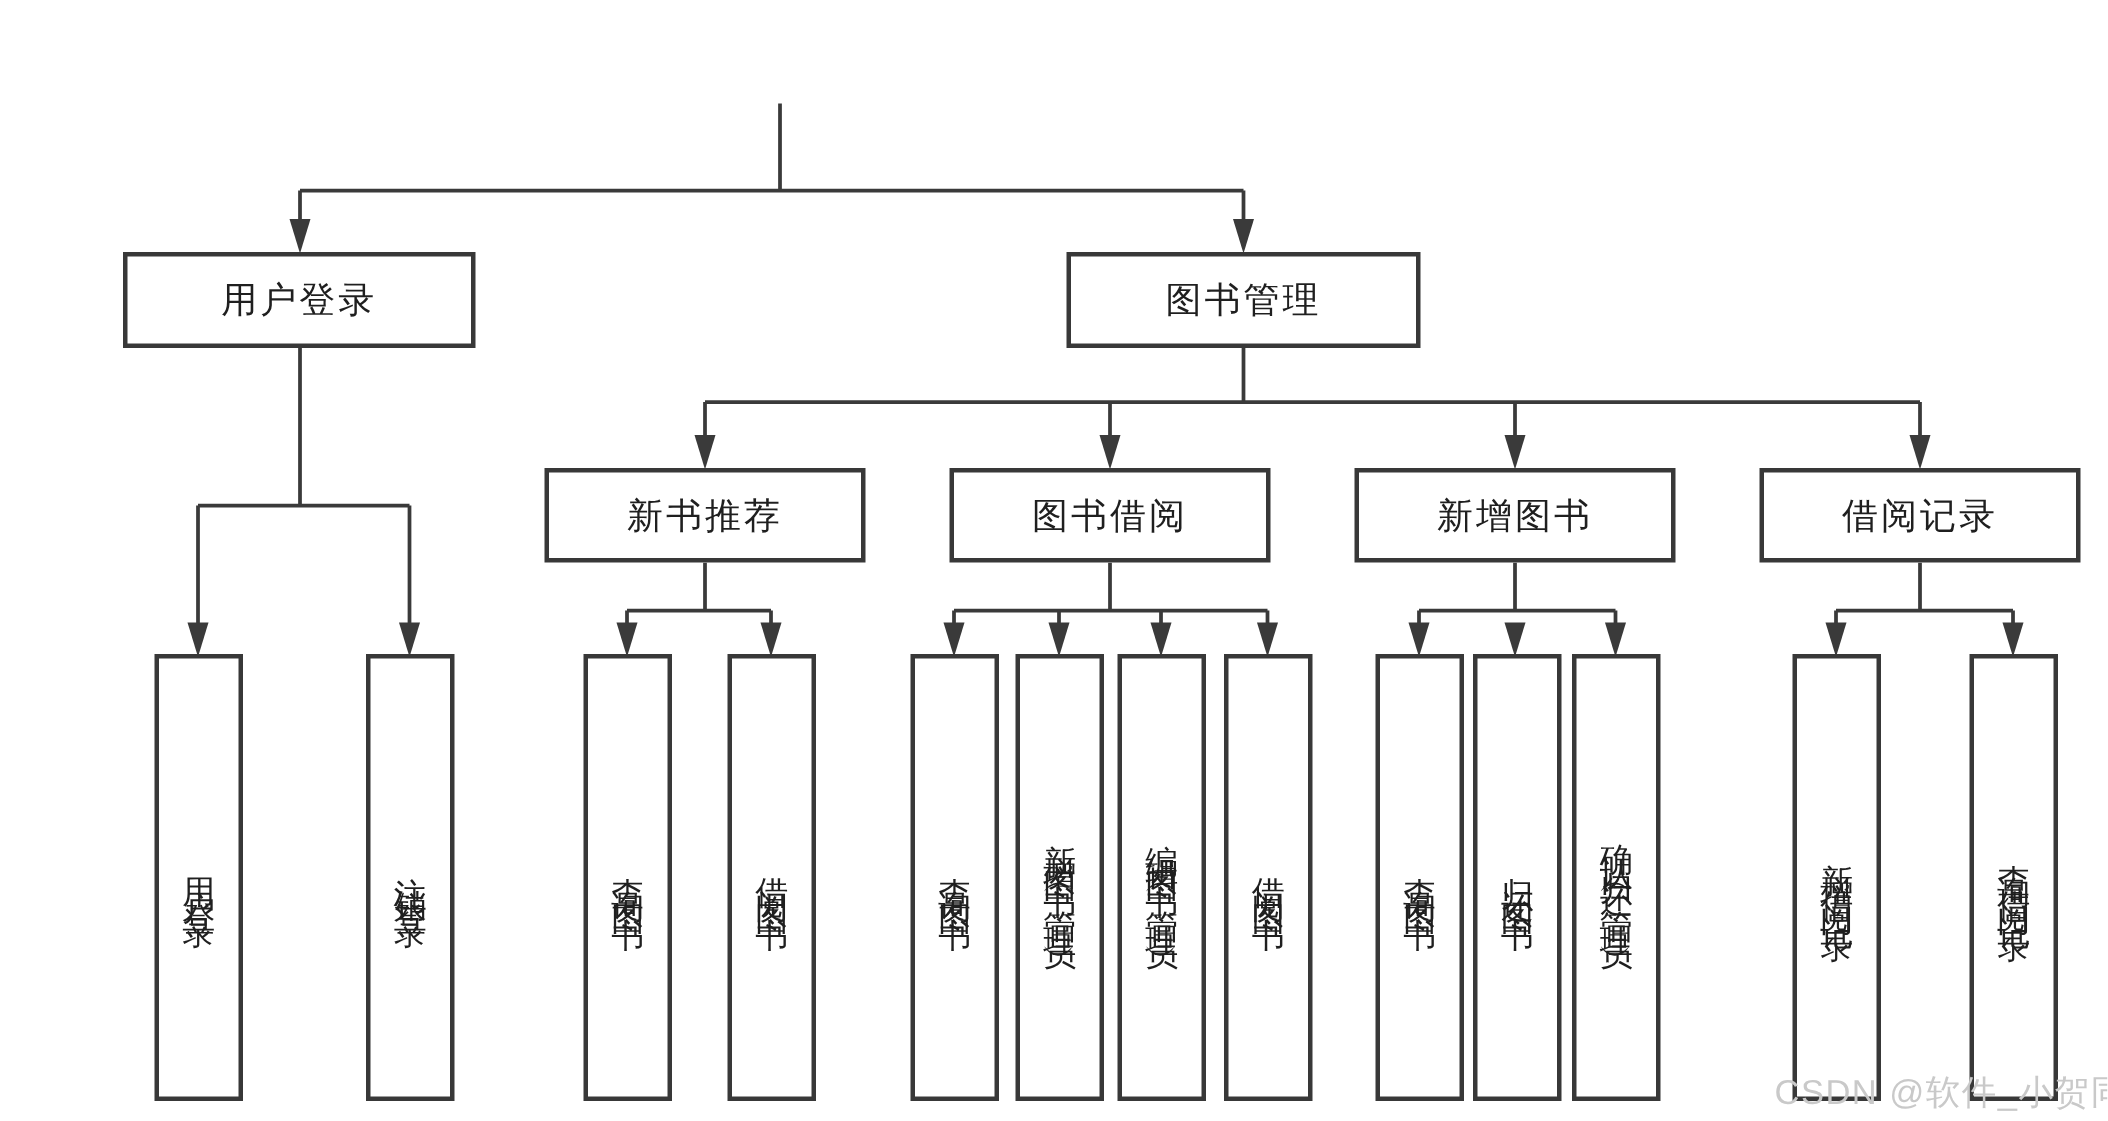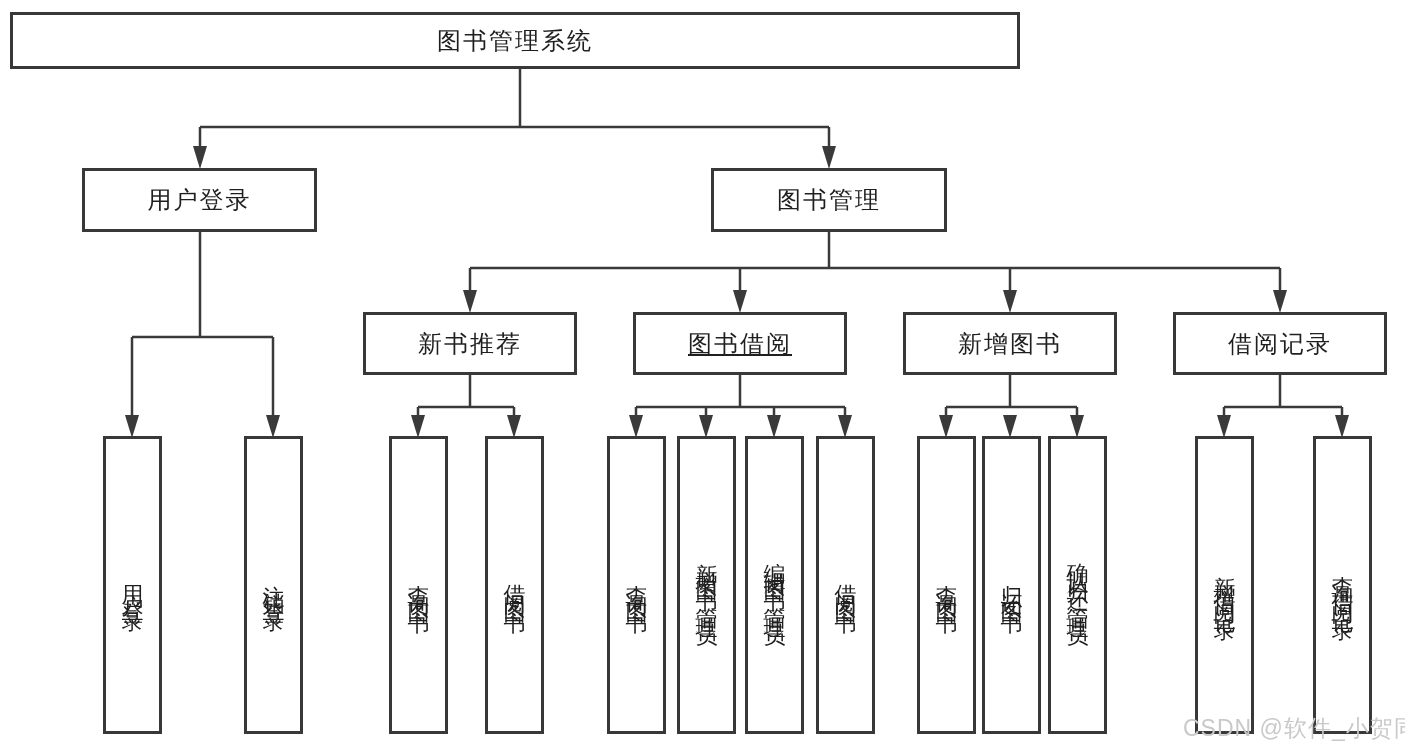--- a/index.html
+++ b/index.html
@@ -124,27 +124,26 @@
       <polygon points="767,415 781,415 774,438"></polygon>
       <polygon points="838,415 852,415 845,438"></polygon>
       <polygon points="939,415 953,415 946,438"></polygon>
       <polygon points="1003,415 1017,415 1010,438"></polygon>
       <polygon points="1070,415 1084,415 1077,438"></polygon>
       <polygon points="1217,415 1231,415 1224,438"></polygon>
       <polygon points="1335,415 1349,415 1342,438"></polygon>
     </g>
   </svg>
 
-  <div class="node hbox" style="left:10px; top:12px; width:1010px; height:57px;">图书管理系统</div>
 
   <div class="node hbox" style="left:82px; top:168px; width:235px; height:64px;">用户登录</div>
   <div class="node hbox" style="left:711px; top:168px; width:236px; height:64px;">图书管理</div>
 
   <div class="node hbox" style="left:363px; top:312px; width:214px; height:63px;">新书推荐</div>
-  <div class="node hbox" style="left:633px; top:312px; width:214px; height:63px;text-decoration:underline;">图书借阅</div>
+  <div class="node hbox" style="left:633px; top:312px; width:214px; height:63px;">图书借阅</div>
   <div class="node hbox" style="left:903px; top:312px; width:214px; height:63px;">新增图书</div>
   <div class="node hbox" style="left:1173px; top:312px; width:214px; height:63px;">借阅记录</div>
 
   <div class="node vbox" style="left:103px; top:436px; width:59px; height:298px;">
     <span class="vtext">用户登录</span>
   </div>
   <div class="node vbox" style="left:244px; top:436px; width:59px; height:298px;">
     <span class="vtext">注销登录</span>
   </div>
 

